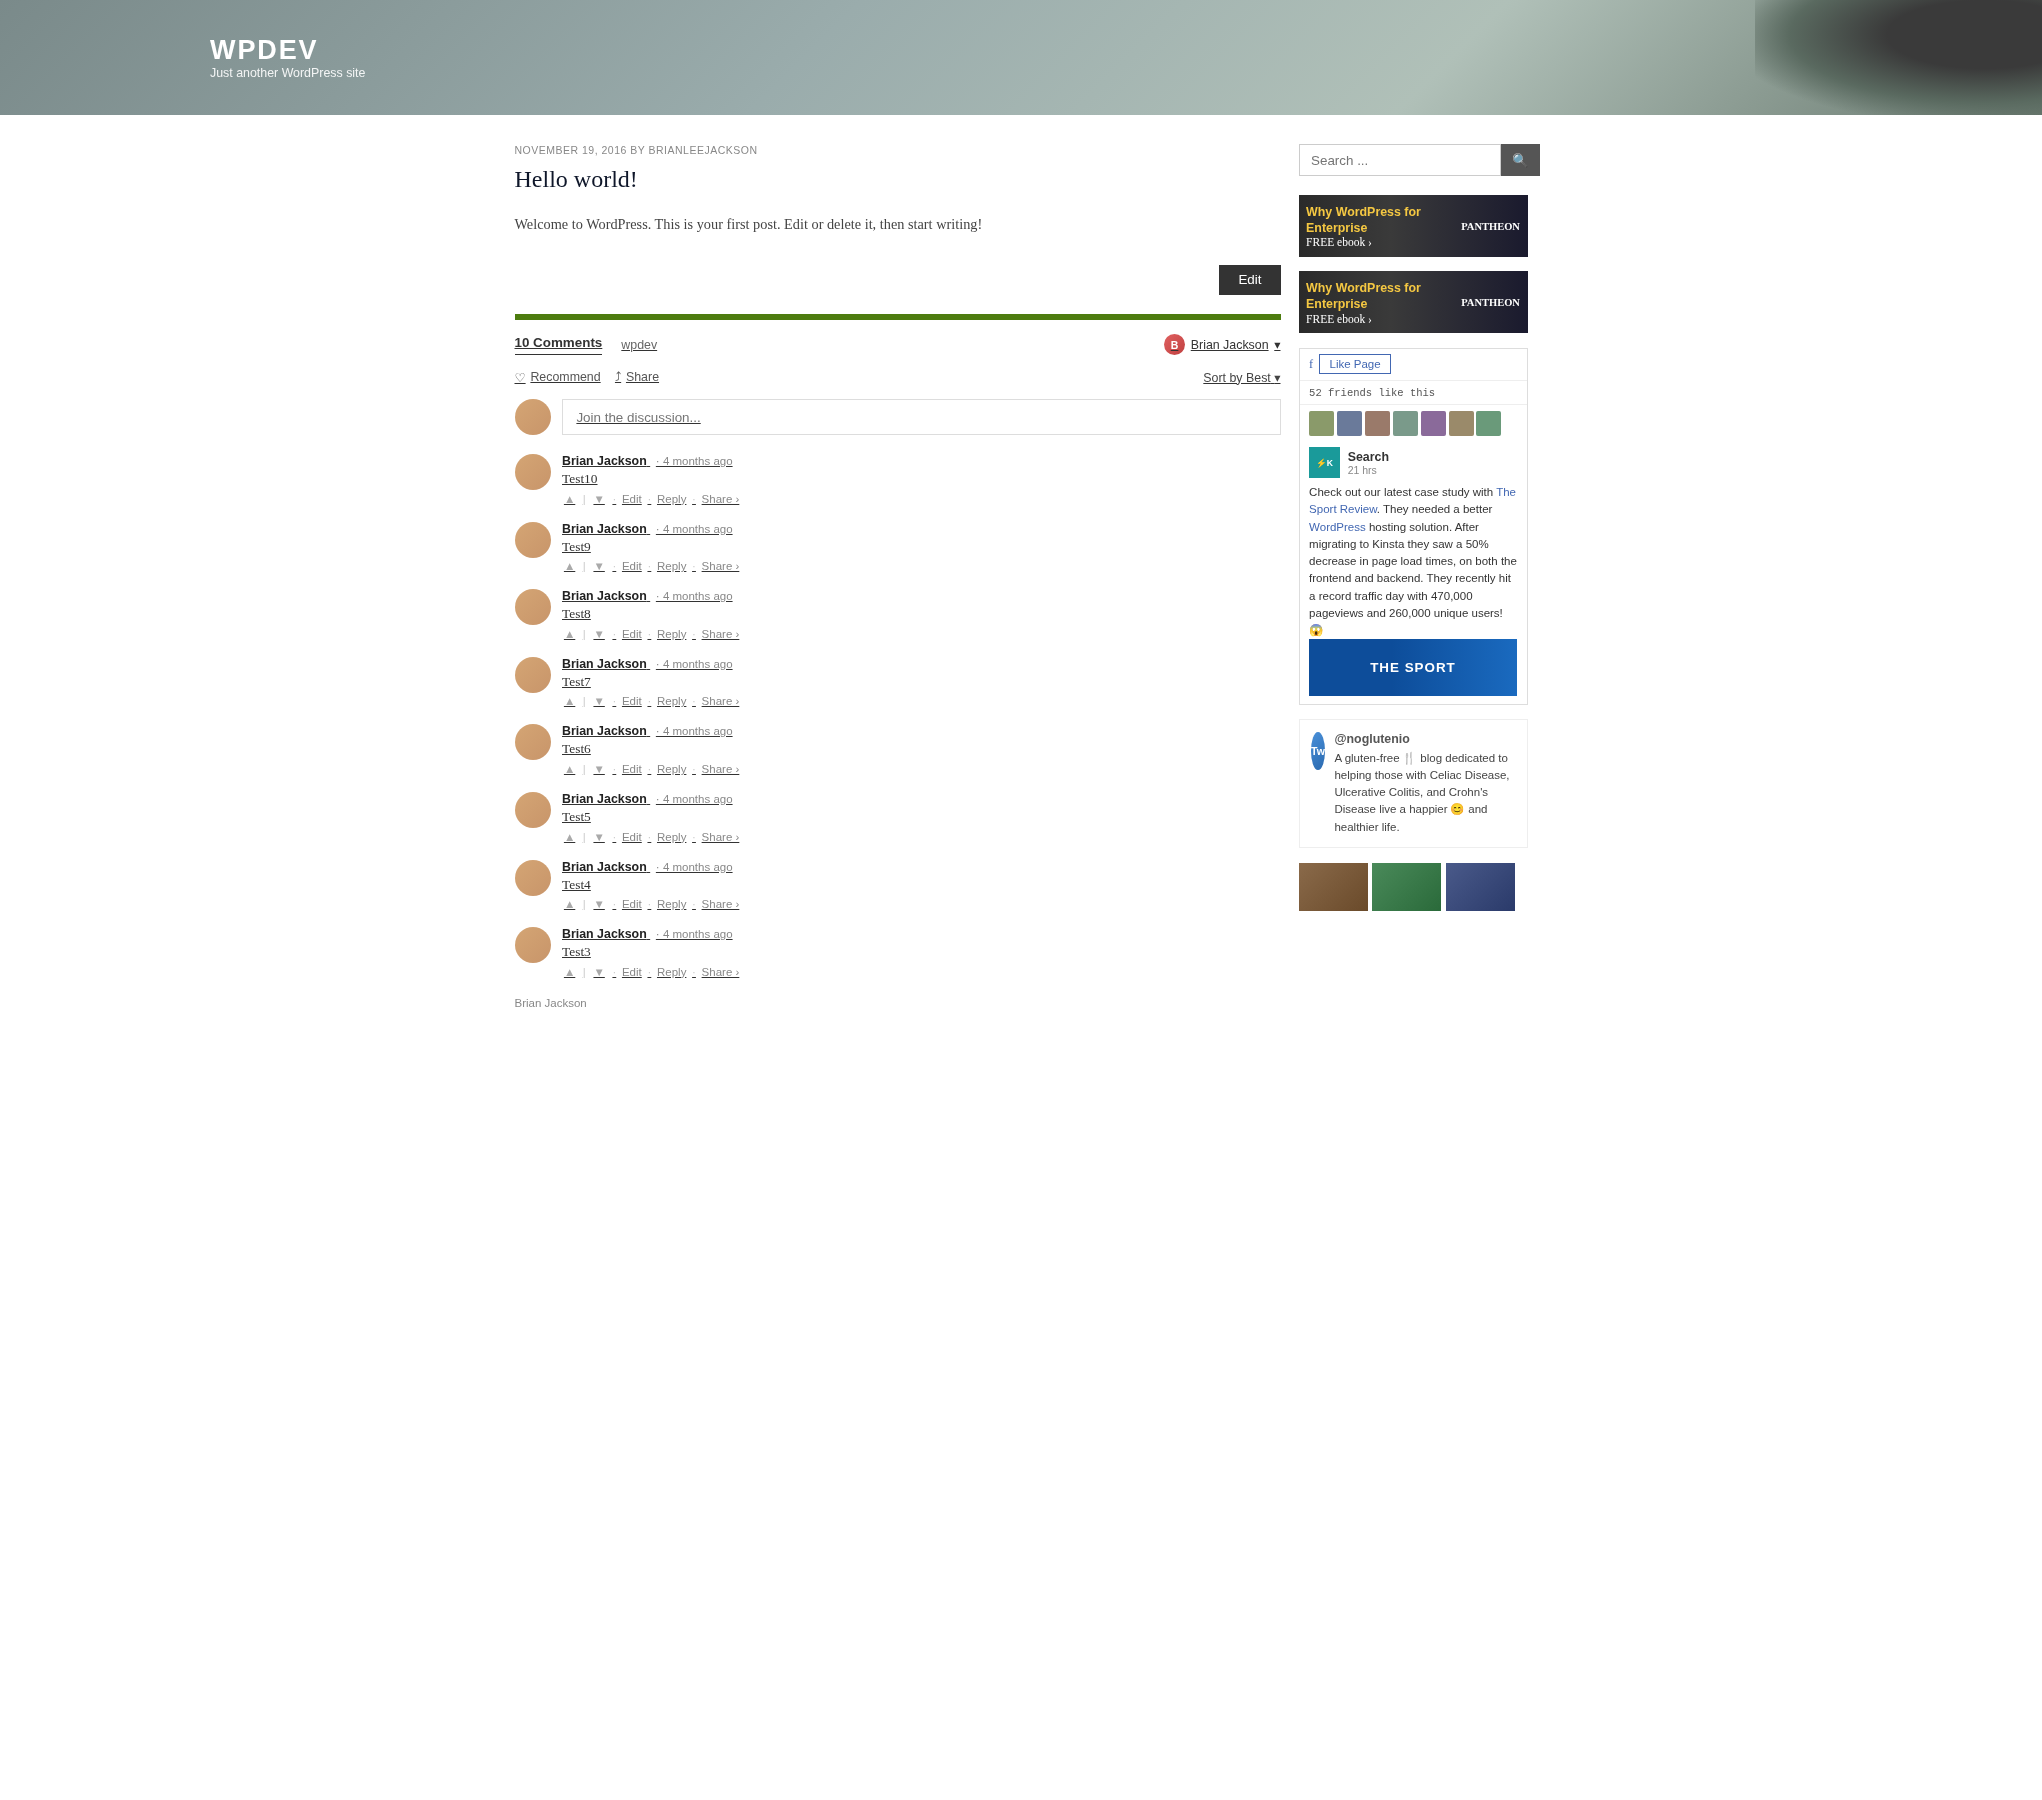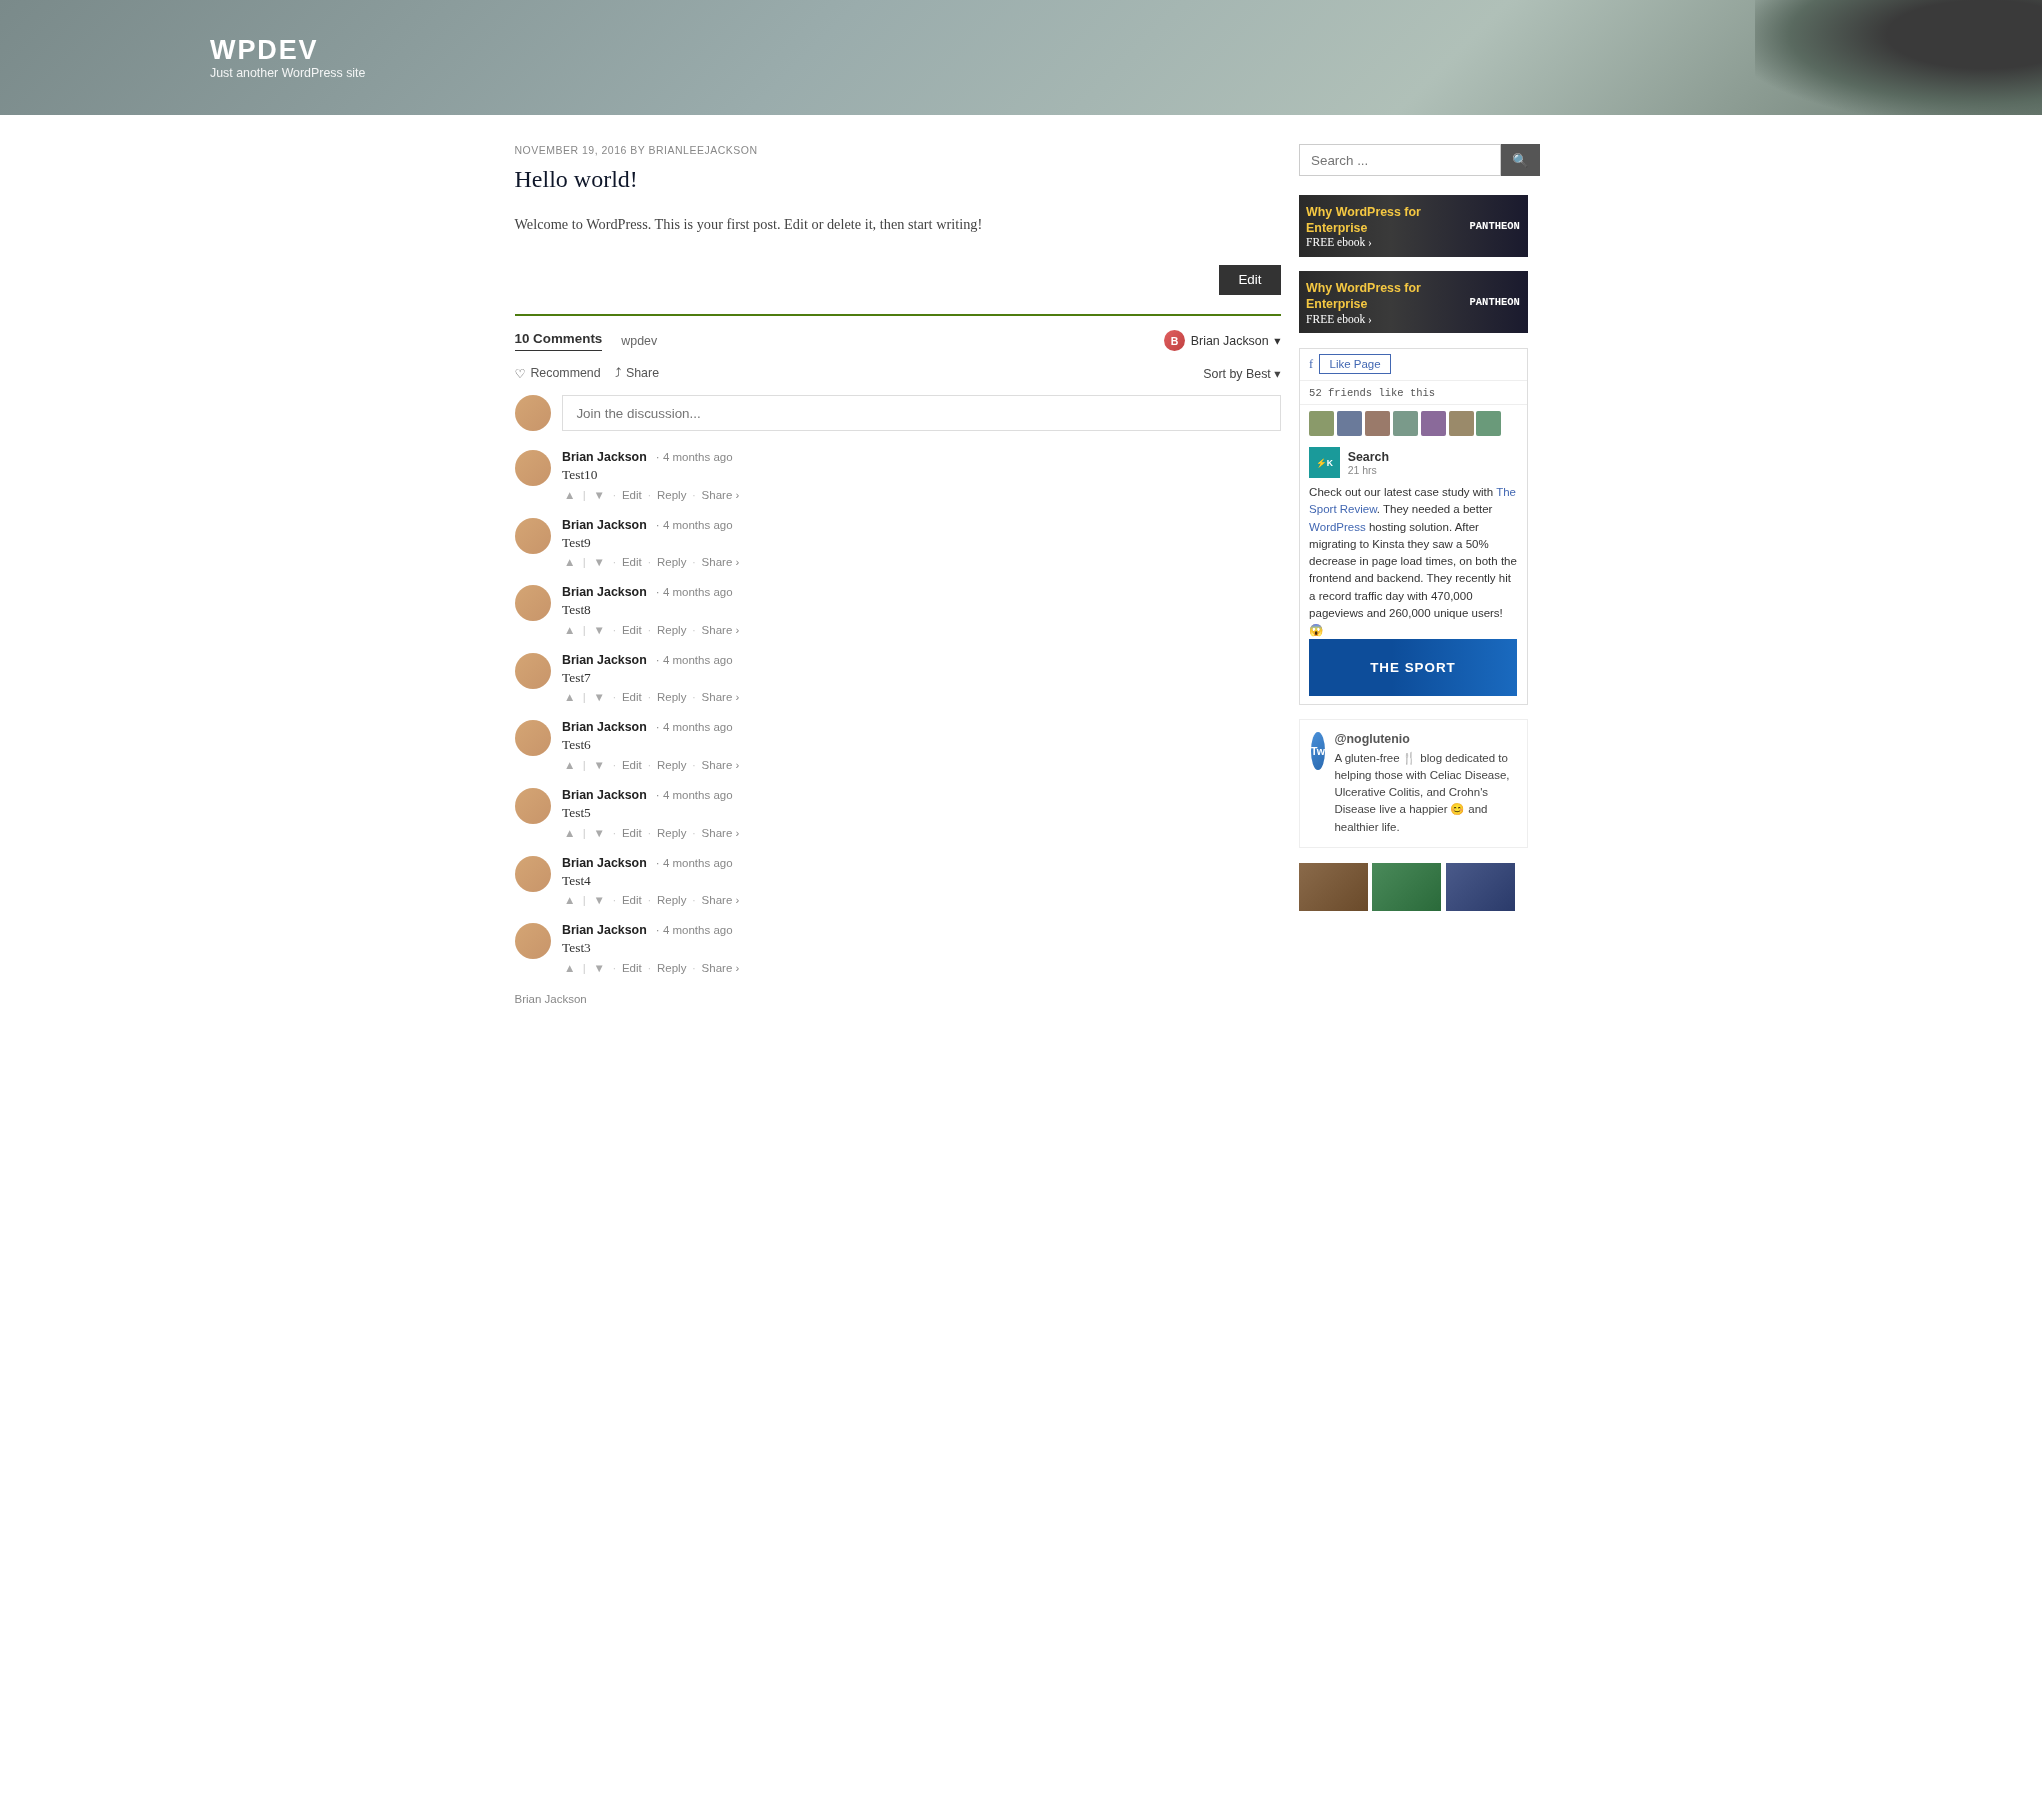--- a/index.html
+++ b/index.html
@@ -66,21 +66,21 @@
       background: #333;
       color: #fff;
       border: none;
       padding: 7.6px 19px;
       font-size: 13.4px;
       font-family: Arial, sans-serif;
       cursor: pointer;
     }
 
     
-    .comments-section { border-top: 2px solid #4d7c0f; padding-top: 14.3px; }
+    .comments-section { border-top: 6px solid #4d7c0f; padding-top: 14.3px; text-decoration: underline; }
     .comments-header {
       display: flex;
       align-items: center;
       justify-content: space-between;
       margin-bottom: 14.3px;
     }
     .comments-title-area { display: flex; align-items: center; gap: 19px; }
     .comments-count {
       font-size: 13.4px;
       font-weight: 700;
@@ -228,21 +228,21 @@
       background: linear-gradient(90deg, #2a2a2a 0%, #3a3a3a 40%, #1a1a2e 100%);
       margin-bottom: 14.3px;
       display: flex;
       align-items: center;
       padding: 7.6px;
       position: relative;
       overflow: hidden;
     }
     .banner-text { color: #f5c842; font-size: 12.4px; font-family: Arial, sans-serif; font-weight: bold; line-height: 1.3; }
     .banner-sub { color: #fff; font-size: 11.5px; }
-    .banner-logo { margin-left: auto; color: #fff; font-size: 10.5px; font-family: Liberation Mono, monospace; font-weight: bold; text-align: right; }
+    .banner-logo { margin-left: auto; color: #fff; font-size: 10.5px; font-family: Liberation Serif, serif; font-weight: bold; text-align: right; }
 
     .fb-widget {
       border: 1px solid #ddd;
       margin-bottom: 14.3px;
       overflow: hidden;
     }
     .fb-cover {
       height: 76px;
       background: linear-gradient(135deg, #1a9a9a 0%, #0d7a7a 50%, #1a2a3a 100%);
       position: relative;

